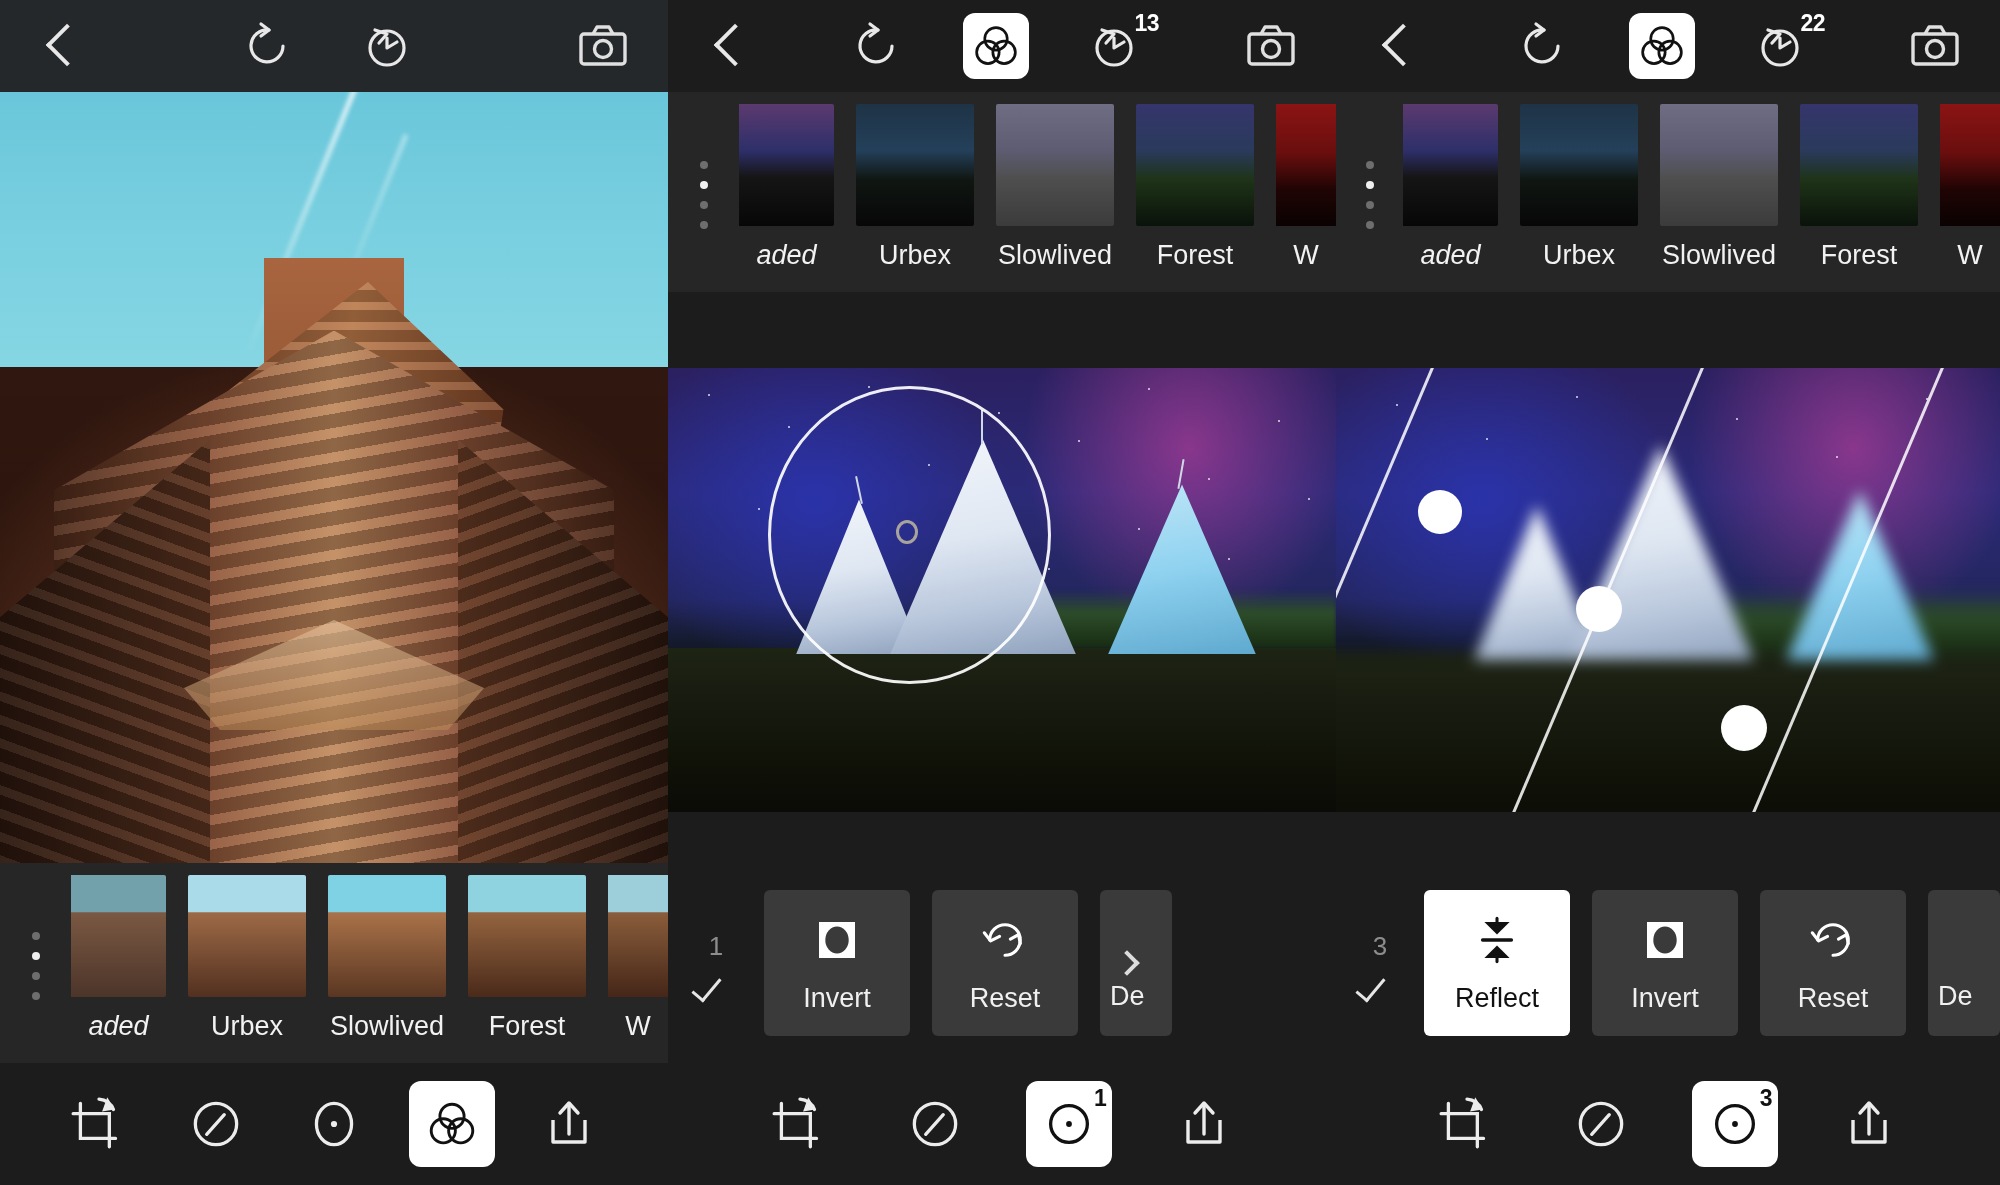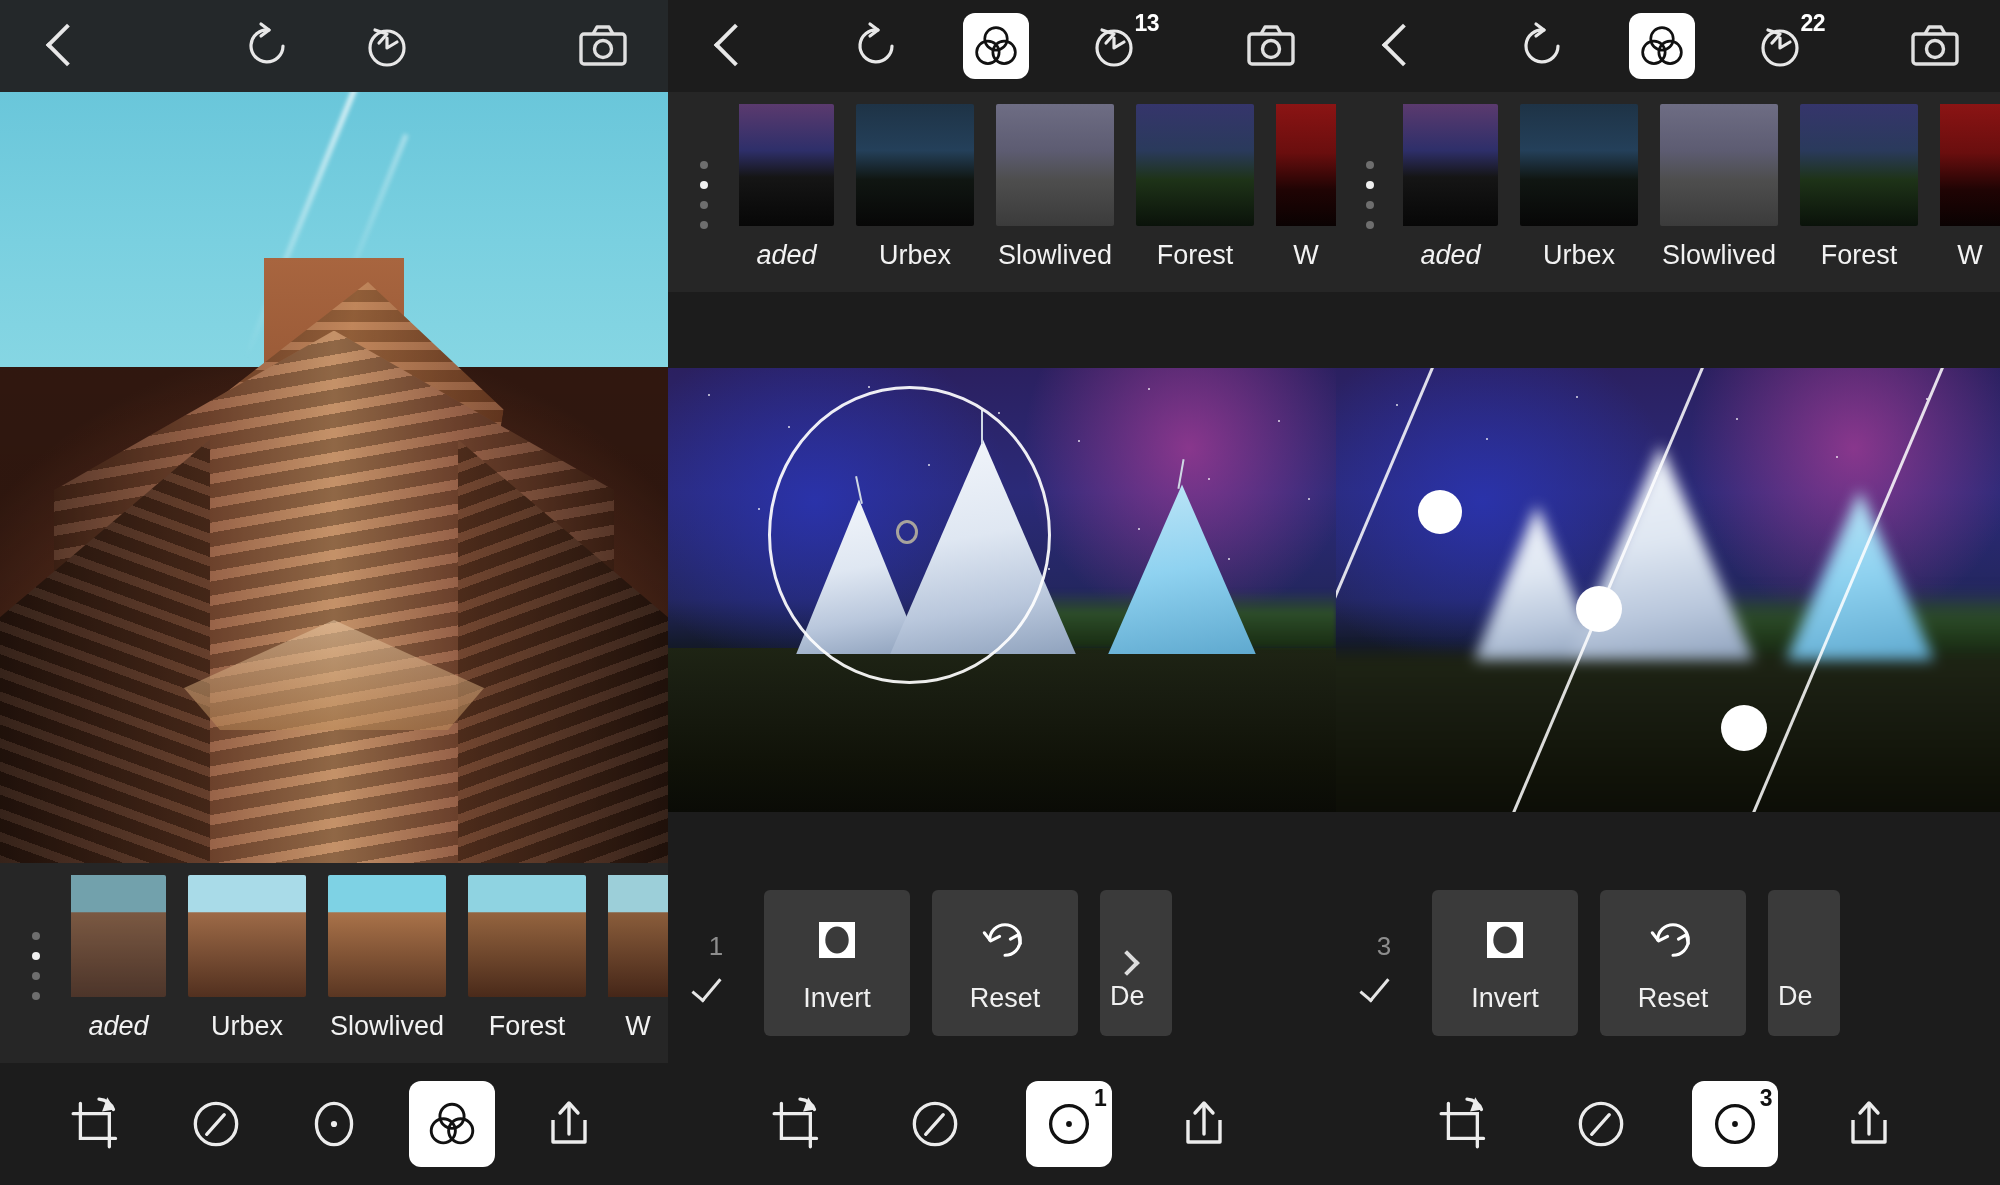--- a/index.html
+++ b/index.html
@@ -602,20 +602,26 @@
       <div class="lin-handle" style="left:240px; top:218px; width:46px; height:46px;"></div>
       <div class="lin-handle" style="left:385px; top:337px; width:46px; height:46px;"></div>
     </div>
 
     <div class="toolrow">
       <div class="step">
         <span class="num">3</span>
         <span class="check"></span>
       </div>
       <div class="tiles">
+        <div class="tile active">
+          <svg width="54" height="54" viewBox="0 0 60 60" style="color:#111">
+              <use href="#g-reflect"></use>
+            </svg>
+          <span class="lbl2">Reflect</span>
+        </div>
         <div class="tile">
           <svg width="54" height="54" viewBox="0 0 60 60" style="color:#fff">
               <use href="#g-invert"></use>
             </svg>
           <span class="lbl2">Invert</span>
         </div>
         <div class="tile">
           <svg width="54" height="54" viewBox="0 0 60 60" style="color:#fff">
               <use href="#g-reset"></use>
             </svg>

